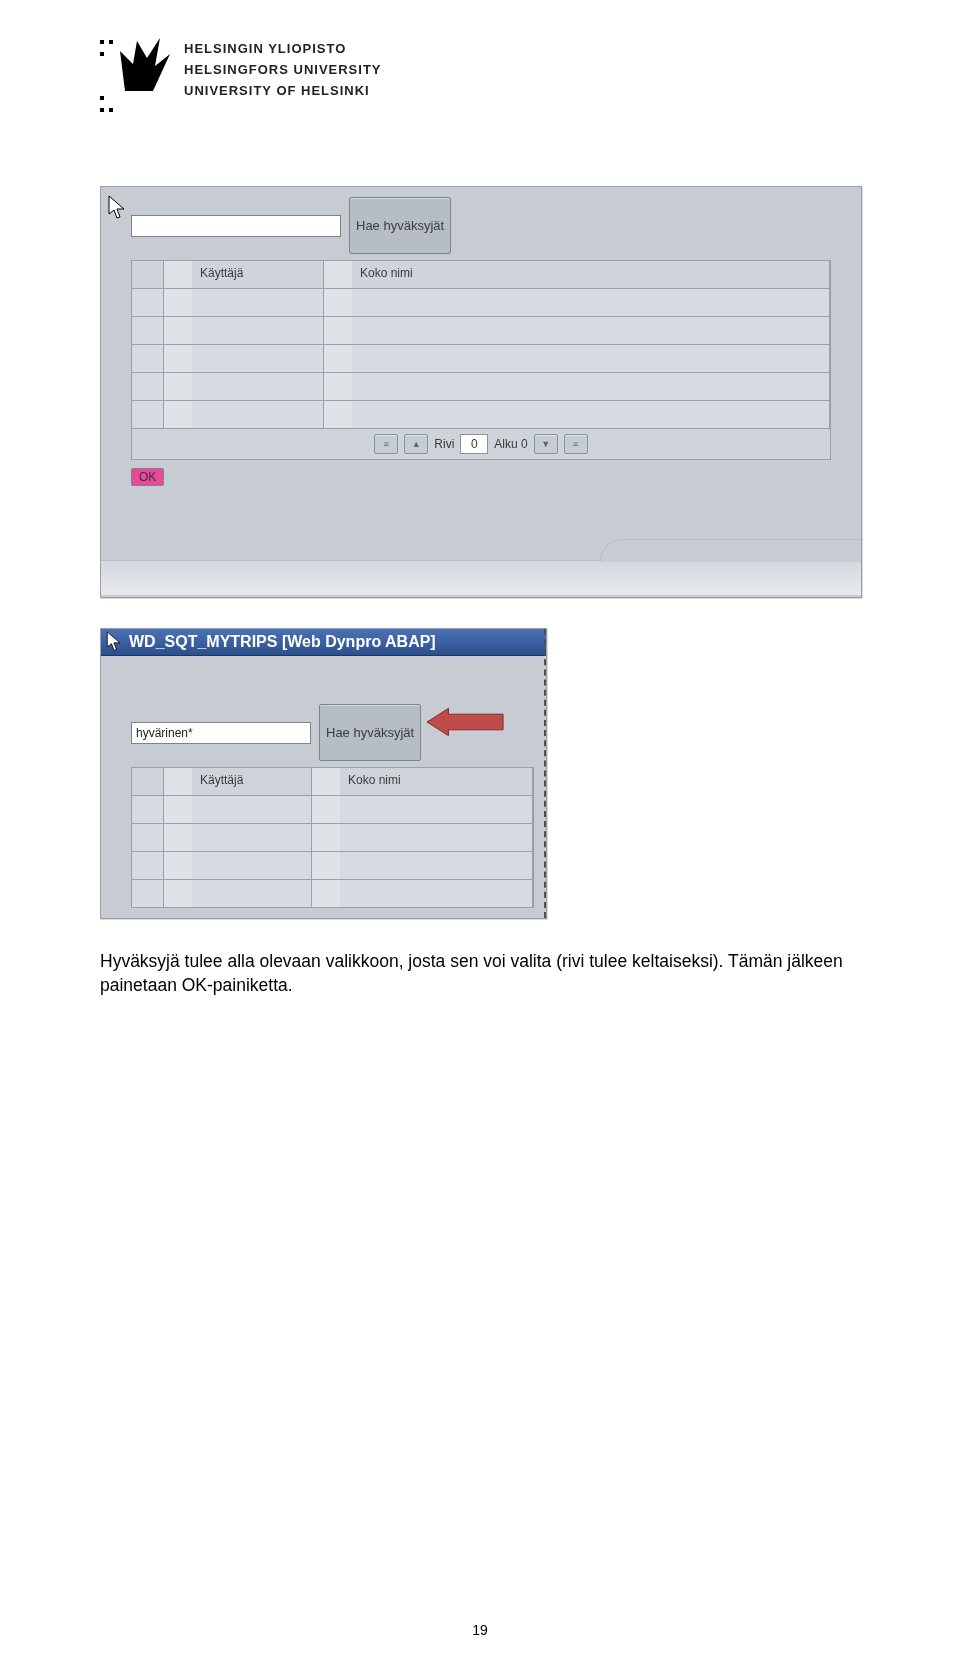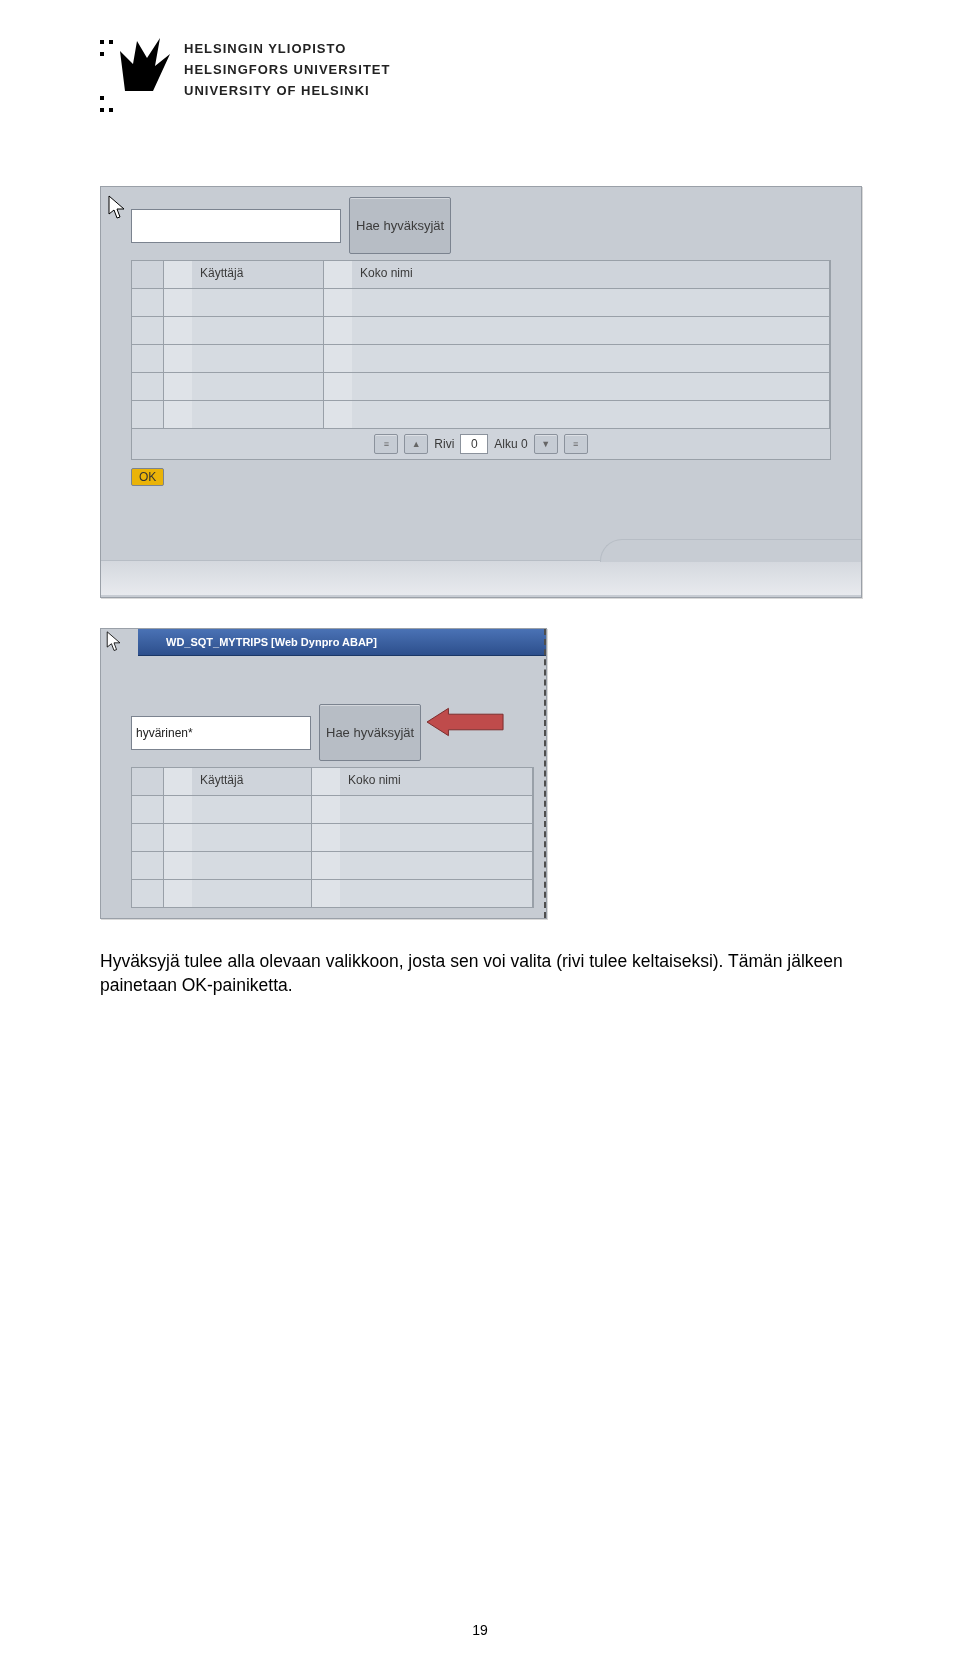--- a/index.html
+++ b/index.html
@@ -72,21 +72,21 @@
   .cursor {
     position: absolute;
     left: 6px;
     top: 8px;
     width: 20px;
     height: 26px;
   }
   .text-input {
     background: #fff;
     border: 1px solid #7b838f;
-    height: 34px;
+    height: 22px;
     width: 210px;
     font-size: 12px;
     padding: 0 4px;
     box-sizing: border-box;
     color: #222;
   }
   .sap-btn {
     display: inline-block;
     background: #b7bdc5;
     border: 1px solid #7b838f;
@@ -155,21 +155,21 @@
     text-align: center;
     font-size: 12px;
     line-height: 18px;
   }
   .ok-row {
     margin: 8px 30px 4px 30px;
   }
   .ok-btn {
     display: inline-block;
     border: 1px solid #7b838f;
-    background: #eab308;
+    background: #ec4899;
     padding: 1px 7px;
     font-size: 12px;
     color: #333;
     border-radius: 2px;
   }
   .footer-swoop {
     height: 34px;
     background: linear-gradient(#d4d8de, #e8eaee);
     border-top: 1px solid #b7bdc5;
     position: relative;
@@ -189,25 +189,24 @@
   }
 
   
   .titlebar {
     background: linear-gradient(#4a72b5, #2d4f8c);
     height: 26px;
     display: flex;
     align-items: center;
     padding-left: 28px;
     color: #fff;
-    font-size: 11px;
+    font-size: 16px;
     font-family: Tahoma, Arial, sans-serif;
     font-weight: 700;
     border-bottom: 1px solid #1b3766;
-    margin-left: 37px;
   }
   .cursor2 {
     position: absolute;
     left: 4px;
     top: 2px;
     width: 18px;
     height: 22px;
   }
   .gray-gap {
     height: 48px;
@@ -262,21 +261,21 @@
       <span class="dot" style="left:0;top:72px"></span>
       <span class="dot" style="left:9px;top:72px"></span>
       <span class="flame">
         <svg viewBox="0 0 60 60" width="60" height="60">
           <path d="M10 55 L5 15 L18 28 L22 5 L32 22 L45 2 L40 30 L55 18 L38 55 Z" fill="#000"></path>
         </svg>
       </span>
     </div>
     <div class="university-names">
       <div>HELSINGIN YLIOPISTO</div>
-      <div>HELSINGFORS UNIVERSITET</div>
+      <div>HELSINGFORS UNIVERSITY</div>
       <div>UNIVERSITY OF HELSINKI</div>
     </div>
   </div>
 
   <div class="shot" style="height:410px;width:760px">
     <div class="cursor">
       <svg viewBox="0 0 20 26" width="20" height="26">
         <path d="M2 1 L2 19 L7 15 L10 23 L13 22 L10 14 L17 14 Z" fill="#fff" stroke="#000" stroke-width="1"></path>
       </svg>
     </div>

